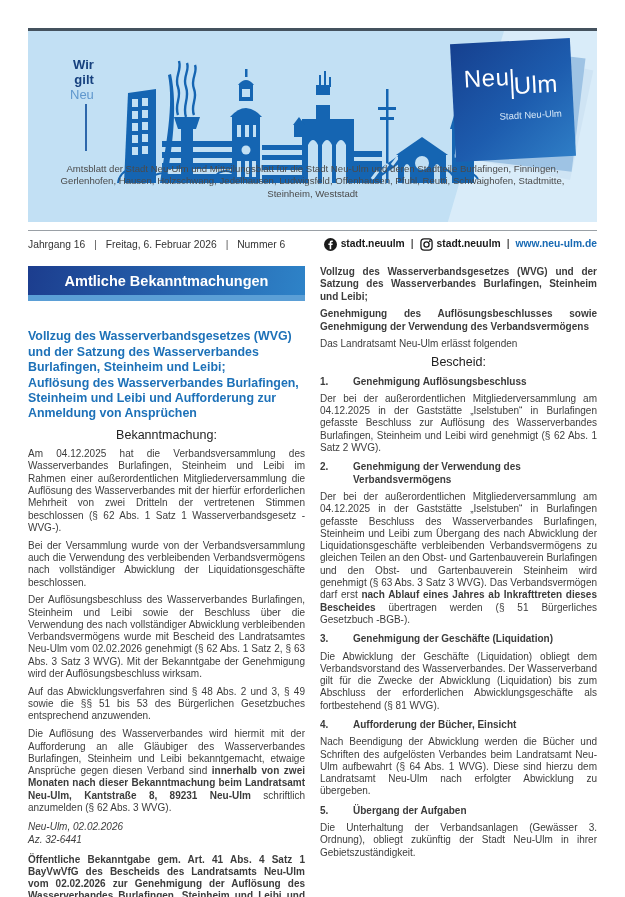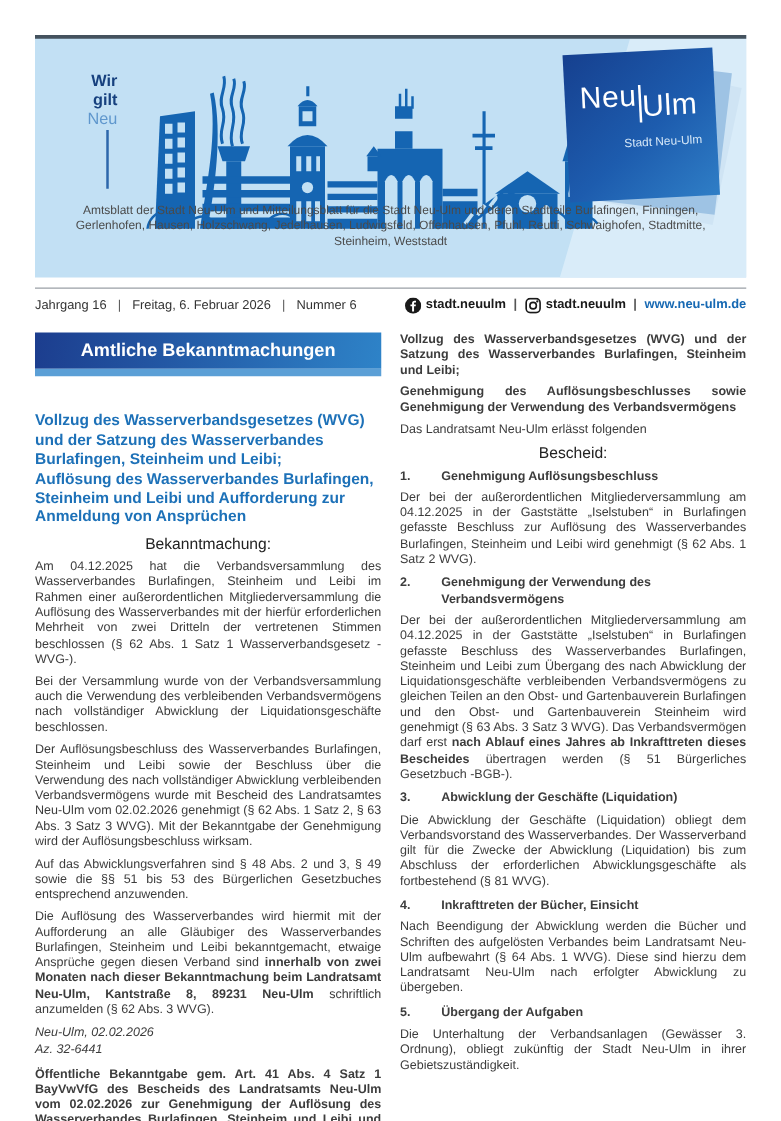--- a/index.html
+++ b/index.html
@@ -247,27 +247,27 @@
       <p><span>Der bei der außerordentlichen Mitgliederversammlung am 04.12.2025 in der Gaststätte „Iselstuben“ in Burlafingen gefasste Beschluss zur Auflösung des Wasserverbandes Burlafingen, Steinheim und Leibi wird genehmigt (§ 62 Abs. 1 Satz 2 WVG).</span></p>
 
       <div class="num-sec">
         <span class="n">2.</span>
         <span class="t">Genehmigung der Verwendung des Verbandsvermögens</span>
       </div>
       <p><span>Der bei der außerordentlichen Mitgliederversammlung am 04.12.2025 in der Gaststätte „Iselstuben“ in Burlafingen gefasste Beschluss des Wasserverbandes Burlafingen, Steinheim und Leibi zum Übergang des nach Abwicklung der Liquidationsgeschäfte verbleibenden Verbandsvermögens zu gleichen Teilen an den Obst- und Gartenbauverein Burlafingen und den Obst- und Gartenbauverein Steinheim wird genehmigt (§ 63 Abs. 3 Satz 3 WVG). Das Verbandsvermögen darf erst </span><span class="b">nach Ablauf eines Jahres ab Inkrafttreten dieses Bescheides</span><span> übertragen werden (§ 51 Bürgerliches Gesetzbuch -BGB-).</span></p>
 
       <div class="num-sec">
         <span class="n">3.</span>
-        <span class="t">Abwicklung der Geschäfte (Liquidation)</span>
+        <span class="t">Genehmigung der Geschäfte (Liquidation)</span>
       </div>
       <p><span>Die Abwicklung der Geschäfte (Liquidation) obliegt dem Verbandsvorstand des Wasserverbandes. Der Wasserverband gilt für die Zwecke der Abwicklung (Liquidation) bis zum Abschluss der erforderlichen Abwicklungsgeschäfte als fortbestehend (§ 81 WVG).</span></p>
 
       <div class="num-sec">
         <span class="n">4.</span>
-        <span class="t">Inkrafttreten der Bücher, Einsicht</span>
+        <span class="t">Aufforderung der Bücher, Einsicht</span>
       </div>
       <p><span>Nach Beendigung der Abwicklung werden die Bücher und Schriften des aufgelösten Verbandes beim Landratsamt Neu-Ulm aufbewahrt (§ 64 Abs. 1 WVG). Diese sind hierzu dem Landratsamt Neu-Ulm nach erfolgter Abwicklung zu übergeben.</span></p>
 
       <div class="num-sec">
         <span class="n">5.</span>
         <span class="t">Übergang der Aufgaben</span>
       </div>
       <p><span>Die Unterhaltung der Verbandsanlagen (Gewässer 3. Ordnung), obliegt zukünftig der Stadt Neu-Ulm in ihrer Gebietszuständigkeit.</span></p>
     </div>
   </div>

